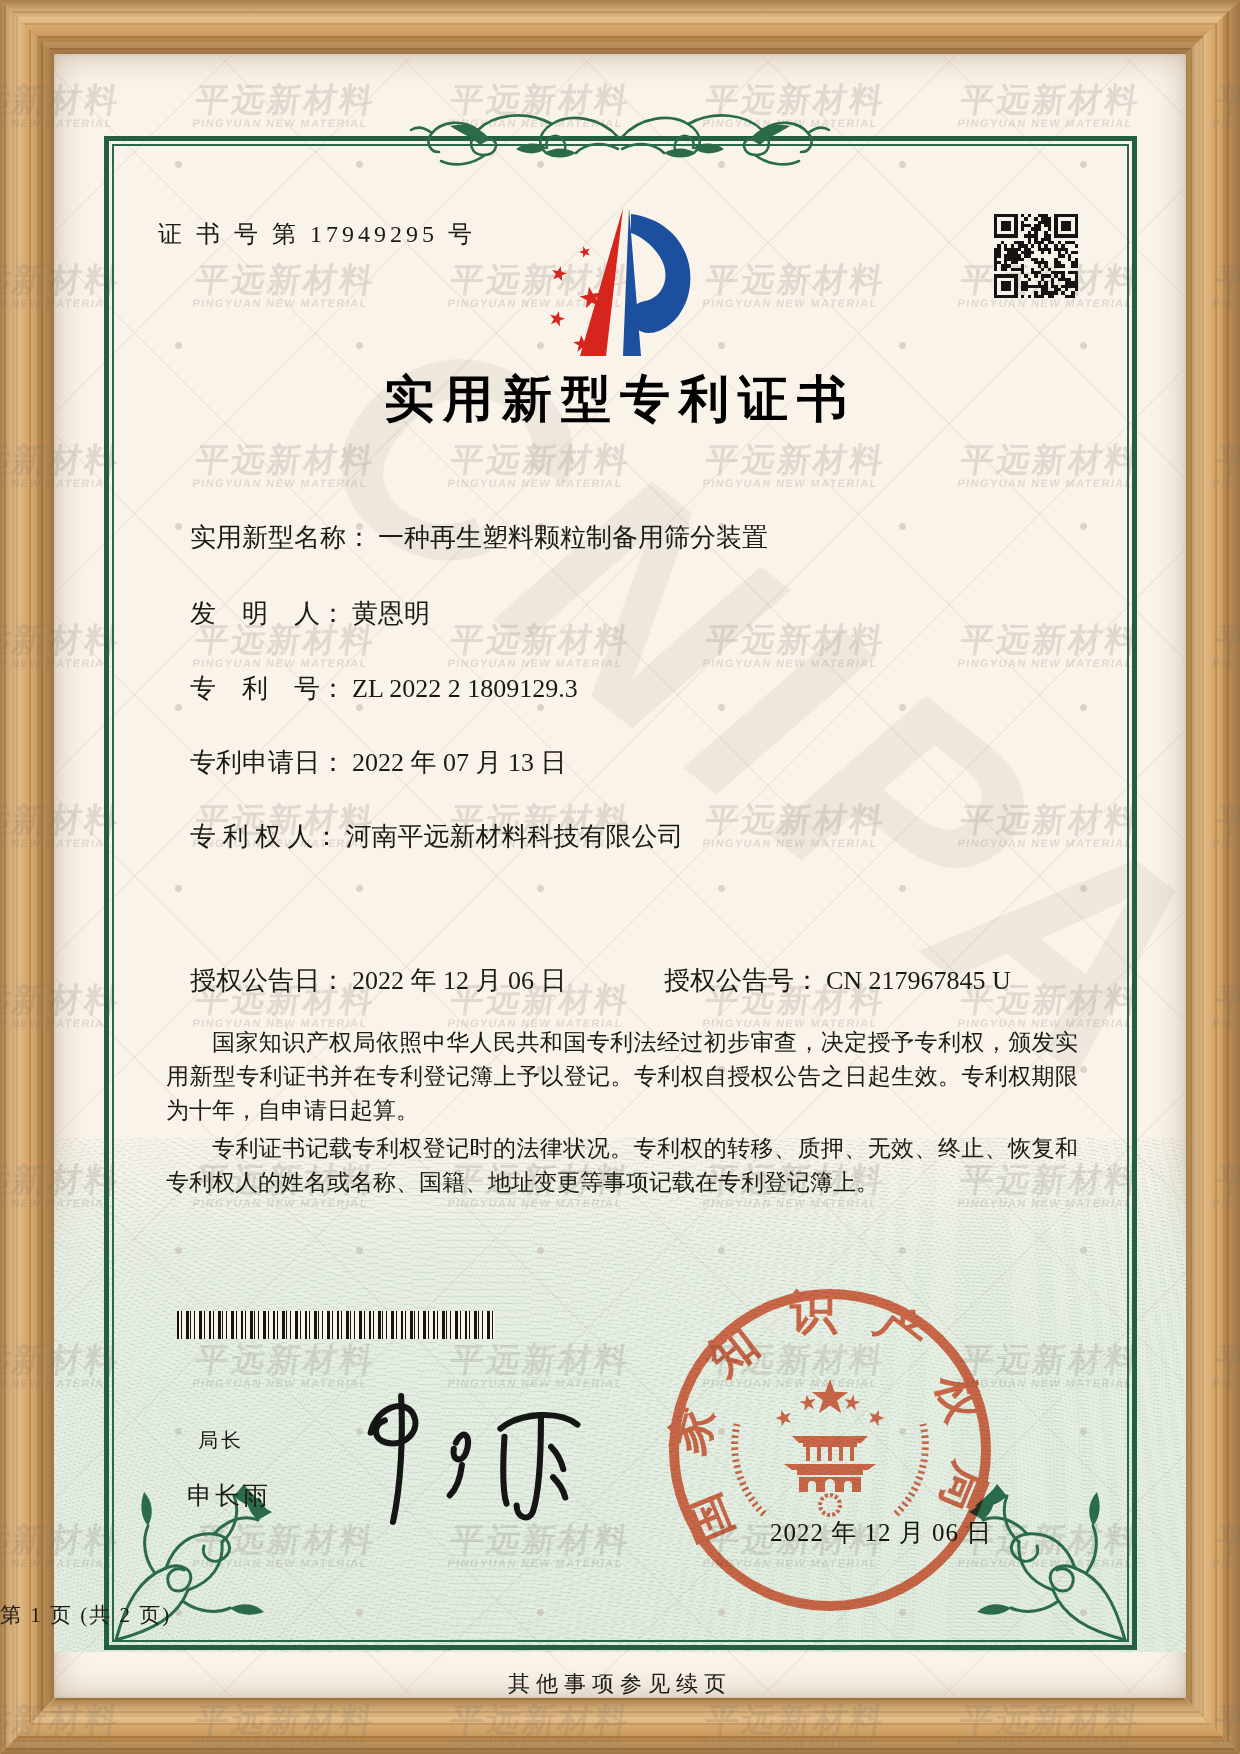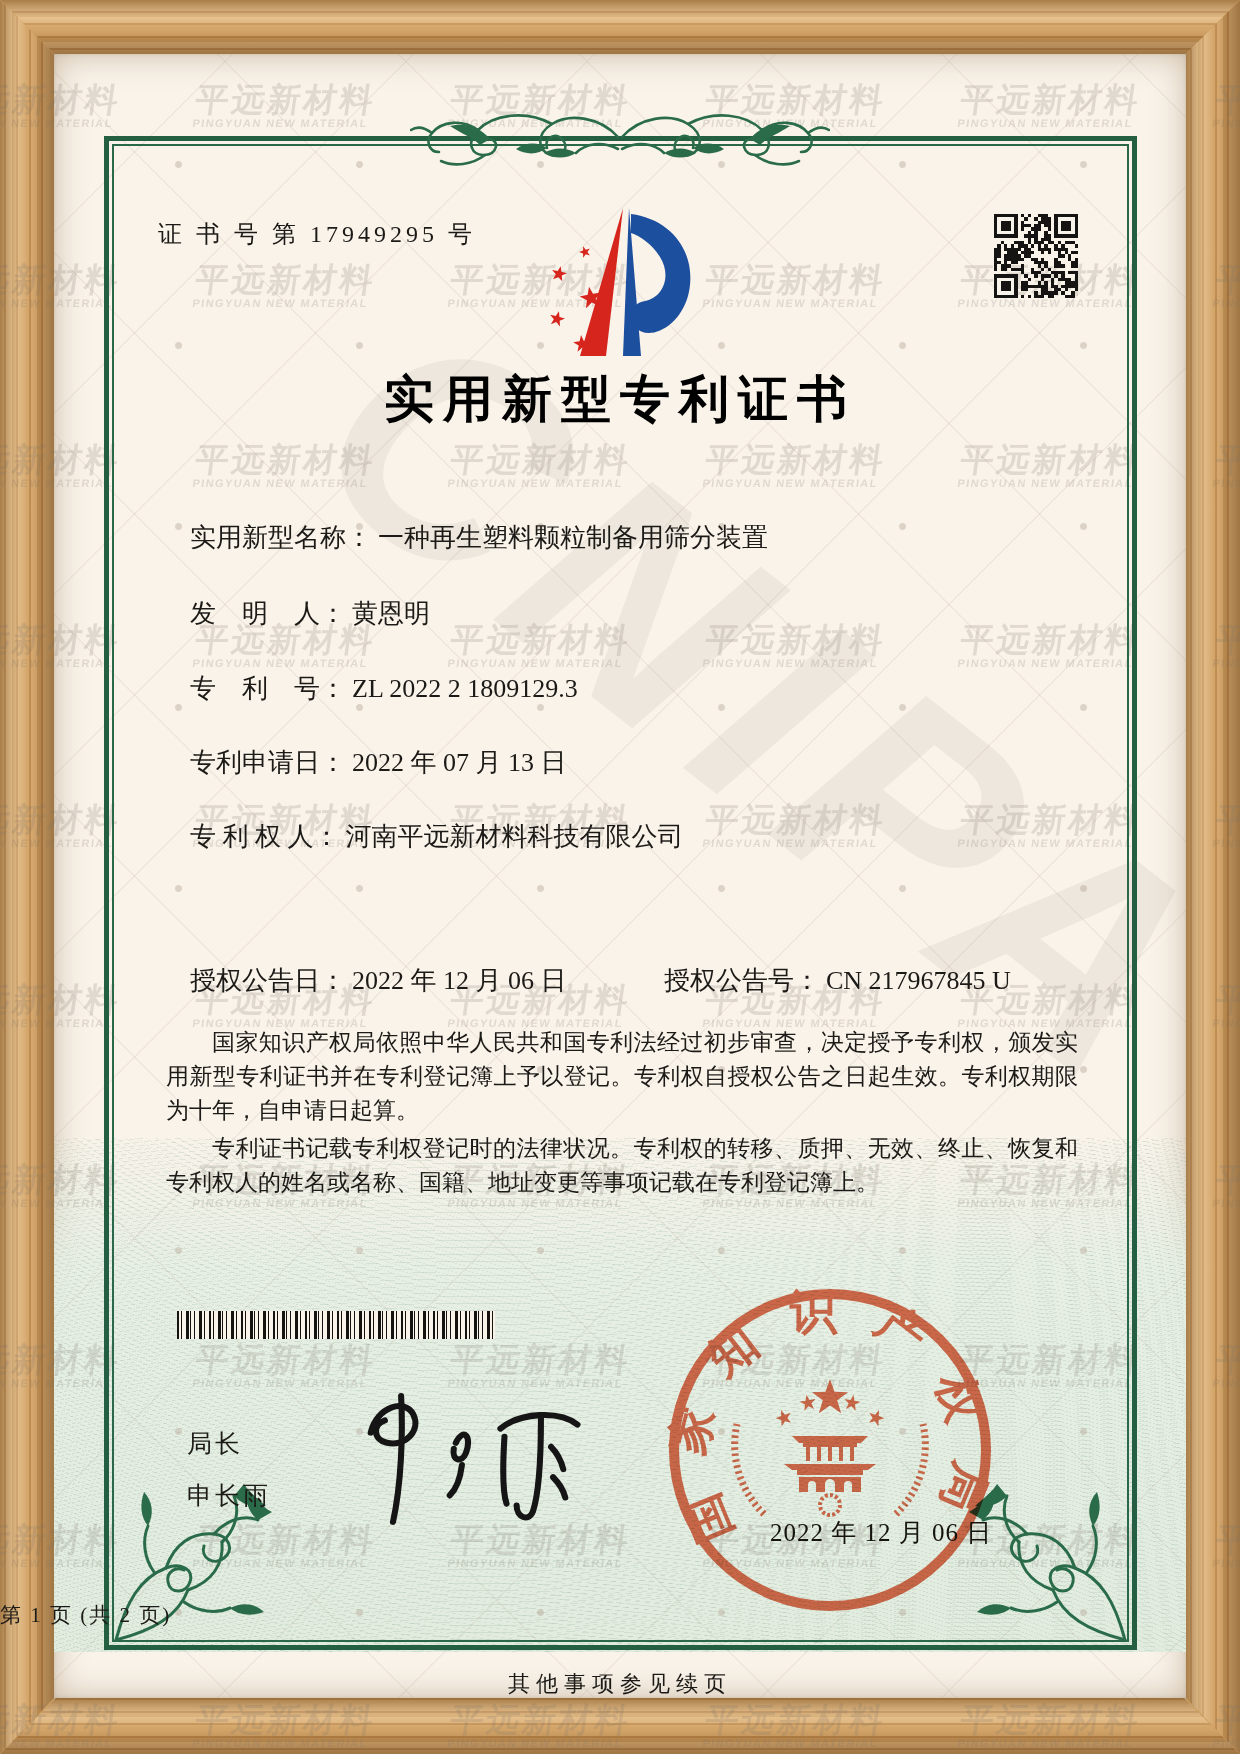--- a/index.html
+++ b/index.html
@@ -68,21 +68,21 @@
   #grant-num{position:absolute;left:474px;top:0;white-space:nowrap;}
   #paras{left:166px;top:1026px;width:912px;font-size:23px;line-height:34px;text-align:justify;}
   #paras p{margin:0;text-indent:2em;}
   #paras p + p{margin-top:4px;}
   #barcode{left:177px;top:1311px;width:318px;height:28px;background-color:#f9f3ea;
     background-image:repeating-linear-gradient(90deg,
       #15130f 0 2px,transparent 2px 4px,#15130f 4px 5px,transparent 5px 9px,
       #15130f 9px 12px,transparent 12px 13px,#15130f 13px 14px,transparent 14px 17px,
       #15130f 17px 18px,transparent 18px 22px,#15130f 22px 25px,transparent 25px 27px,
       #15130f 27px 28px,transparent 28px 32px);}
-  #commissioner-title{left:187px;top:1427px;font-size:25px;letter-spacing:3px;z-index:9;}
+  #commissioner-title{left:198px;top:1427px;font-size:20px;letter-spacing:3px;z-index:9;}
   #commissioner-name{left:187px;top:1479px;font-size:25px;letter-spacing:3px;z-index:9;}
   #signature{left:340px;top:1384px;width:258px;height:152px;z-index:9;}
   #seal{left:660px;top:1280px;width:340px;height:340px;z-index:8;mix-blend-mode:multiply;}
   #seal-date{left:770px;top:1516px;font-size:25px;letter-spacing:1px;z-index:9;color:#16140f;}
   #page-num{left:0;right:0;top:1601px;text-align:left;font-size:21px;letter-spacing:2px;}
   #note{left:0;right:0;top:1669px;text-align:center;font-size:22px;letter-spacing:6px;z-index:7;}
 </style>
 </head>
 <body>
 

